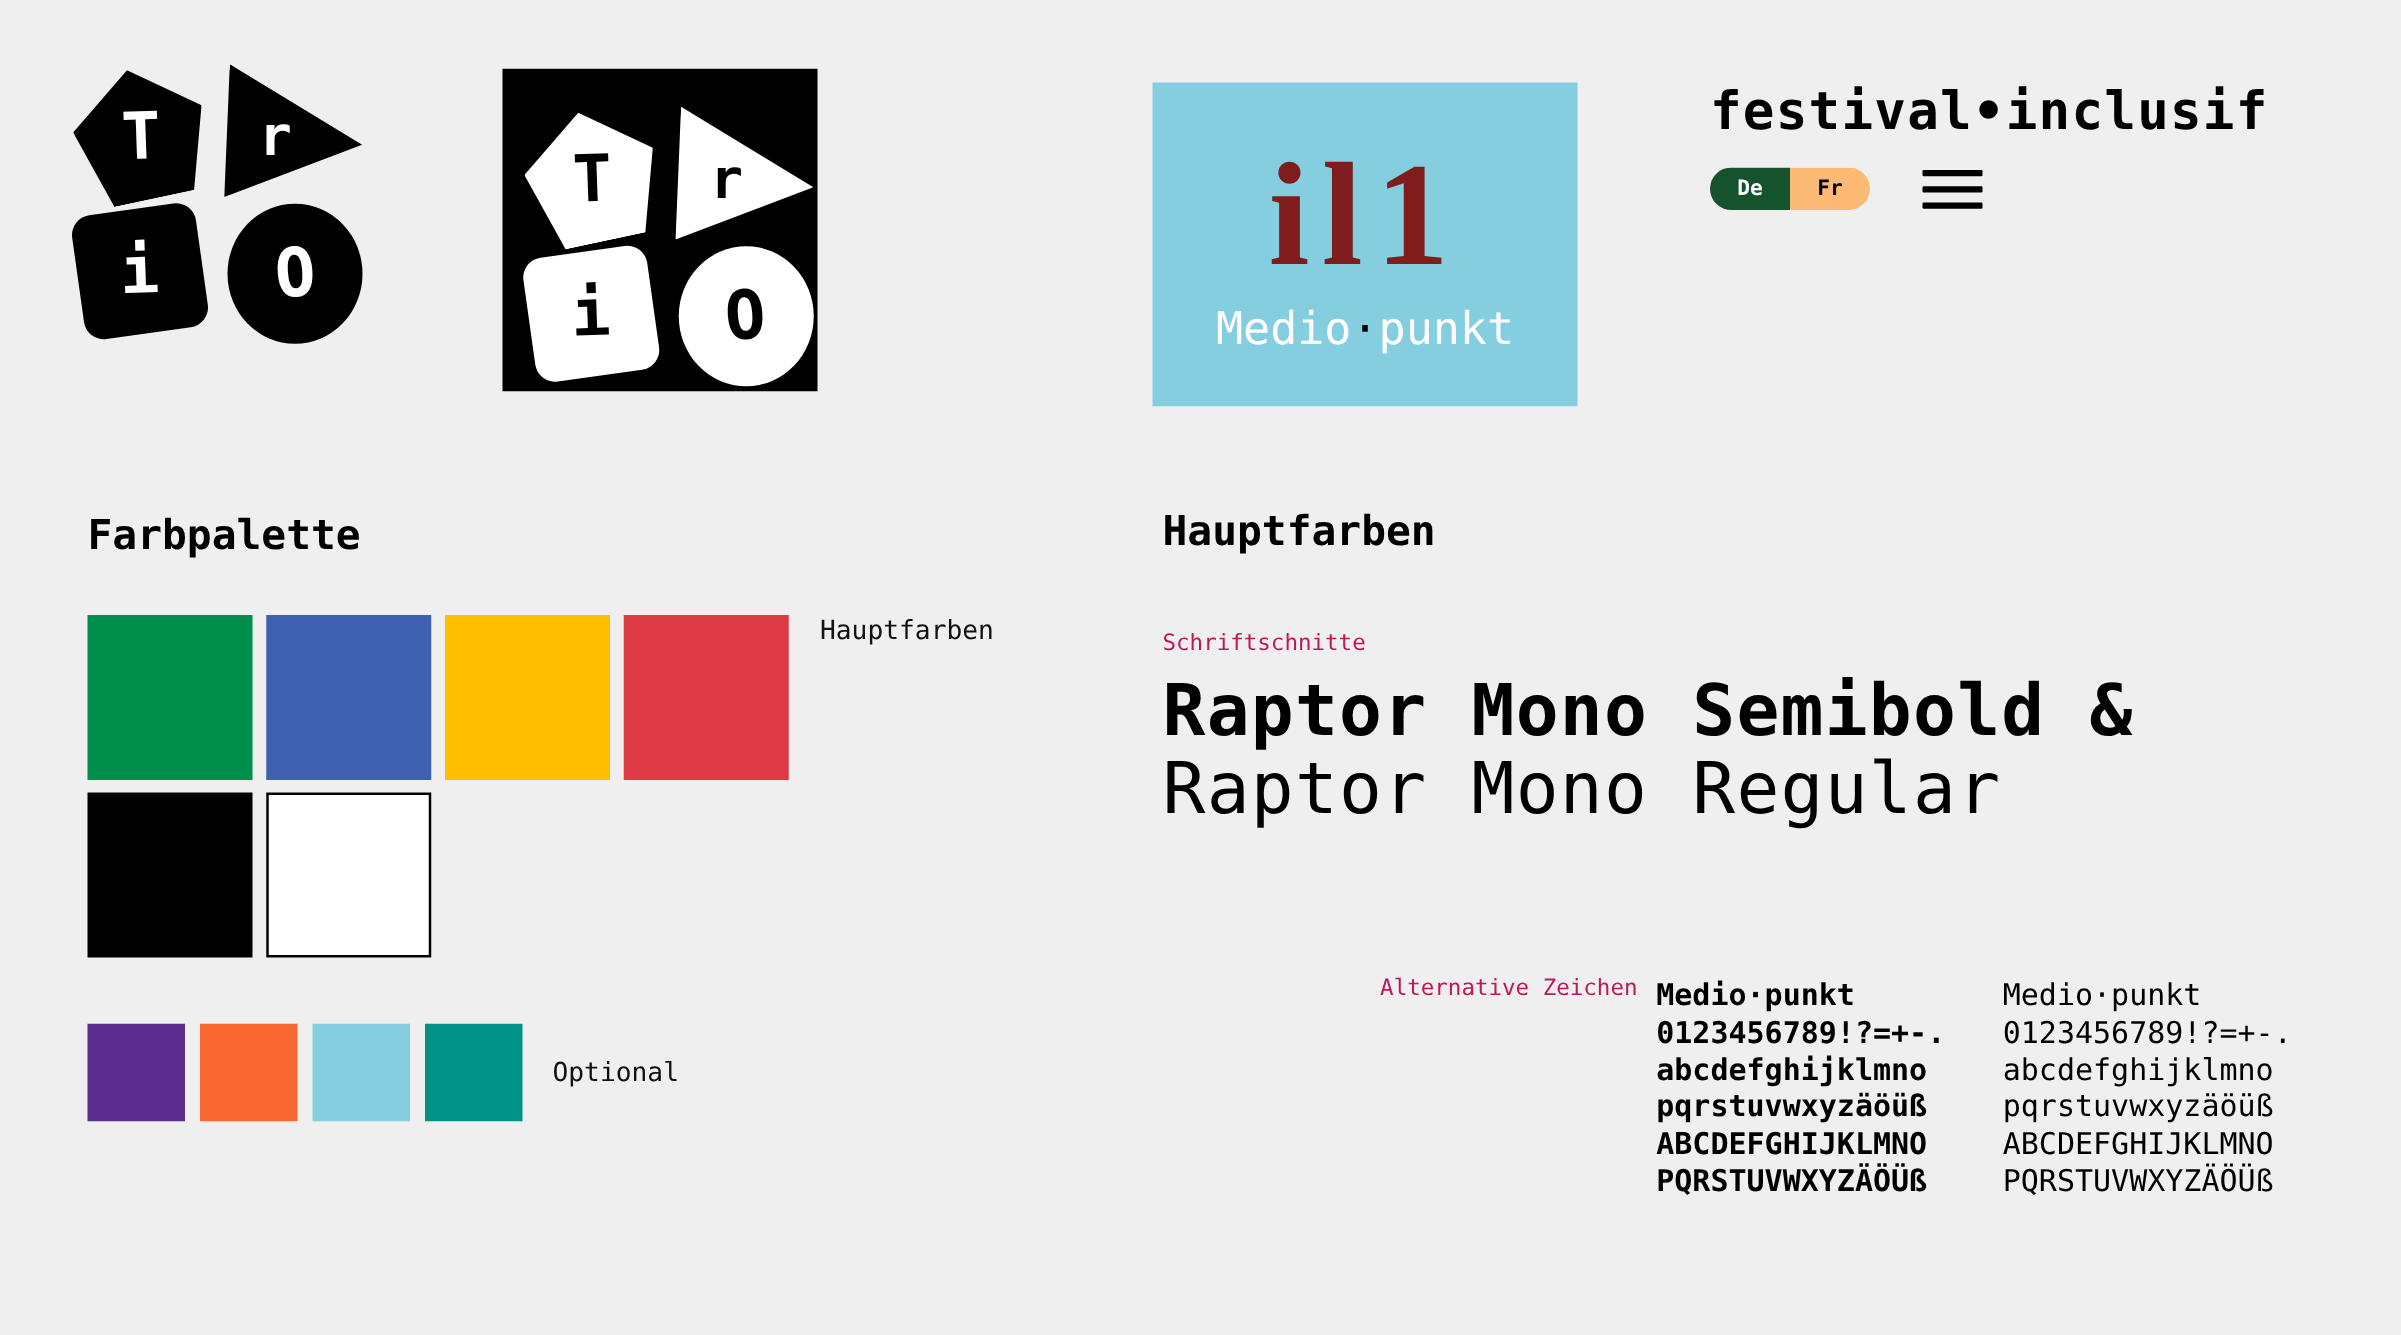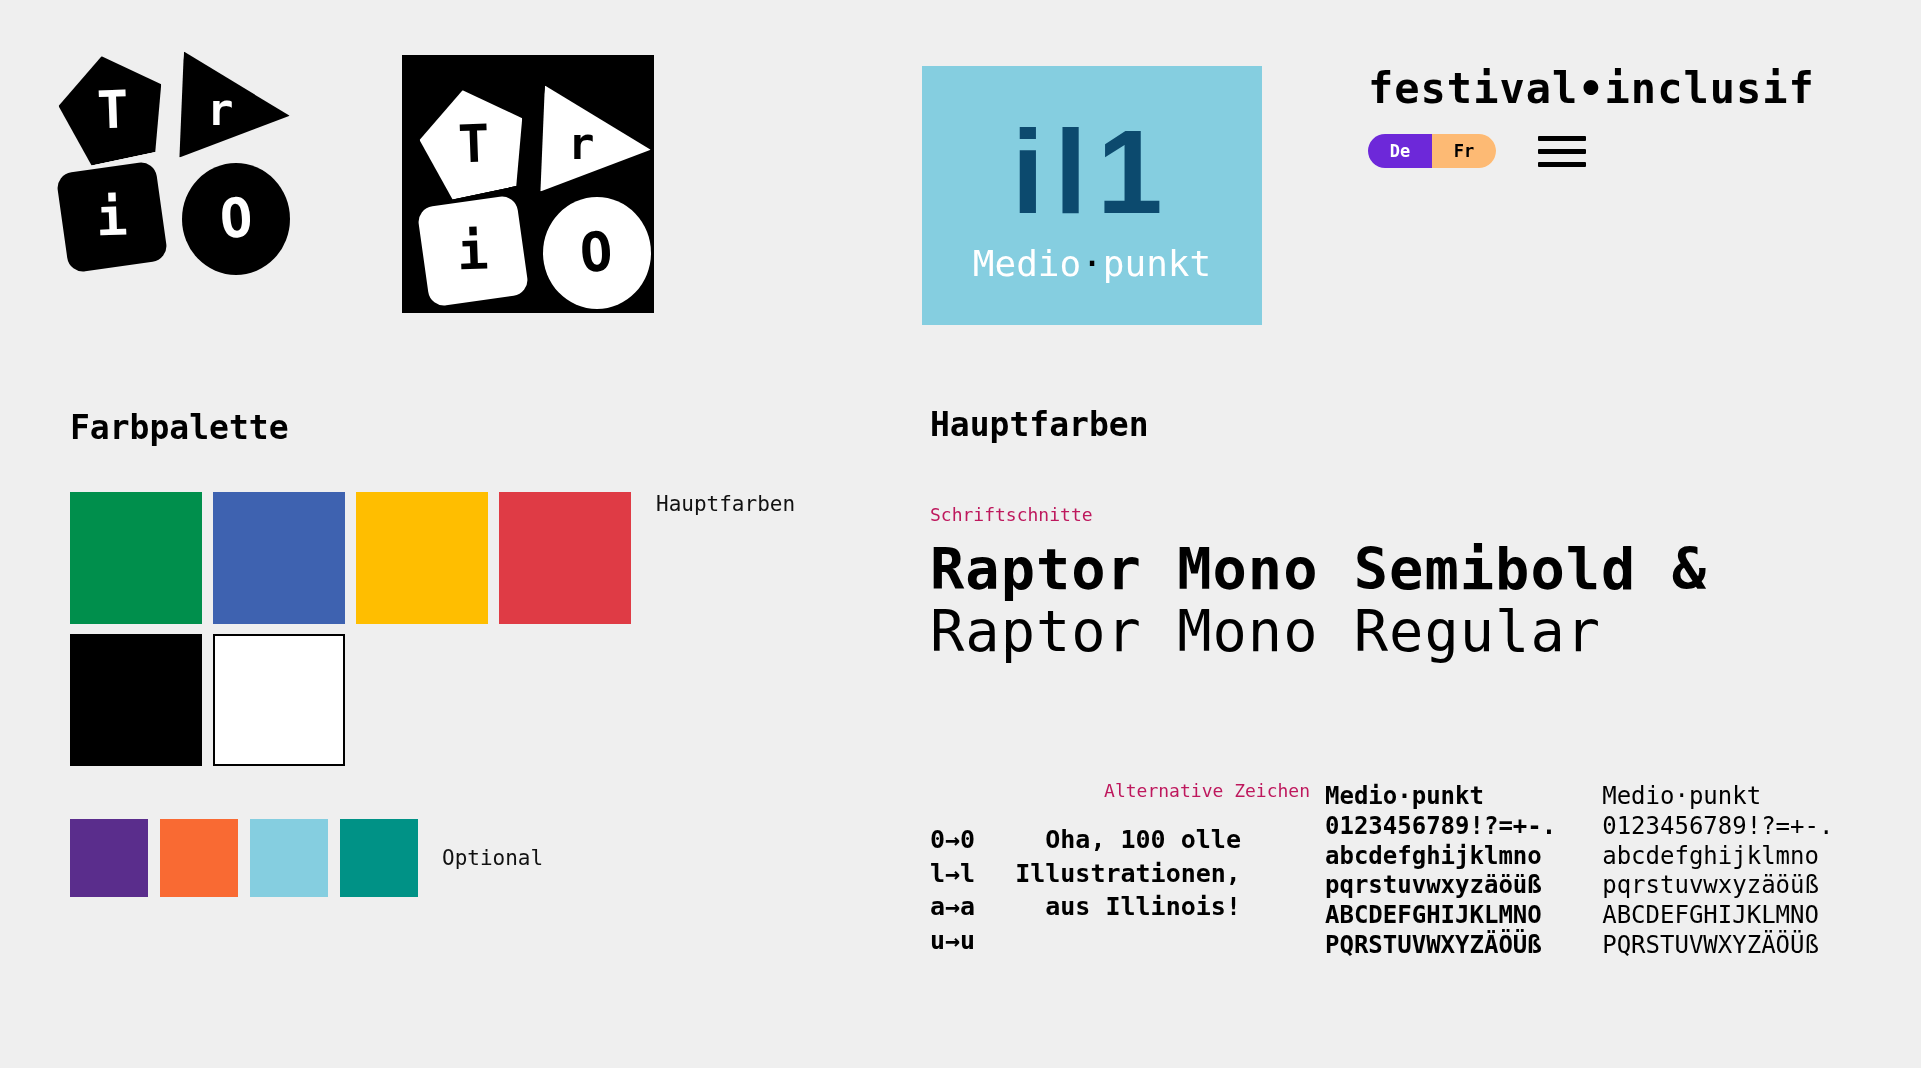--- a/index.html
+++ b/index.html
@@ -80,26 +80,26 @@
   
   .medio-card {
     position: absolute;
     left: 922px; top: 66px;
     width: 340px; height: 259px;
     background: #85cee0;
     display: flex; flex-direction: column;
     align-items: center; justify-content: center;
   }
   .medio-il1 {
-    font-family: Liberation Sans, sans-serif;
+    font-family: Liberation Serif, serif;
     font-weight: bold;
     font-size: 118px;
     letter-spacing: 10px;
     line-height: 1;
-    color: #0c4a6e;
+    color: #7f1d1d;
     margin-top: 6px;
   }
   .medio-word {
     margin-top: 12px;
     font-family: "DejaVu Sans Mono", "Liberation Mono", monospace;
     font-size: 36px;
     color: #ffffff;
     letter-spacing: 0px;
     white-space: nowrap;
   }
@@ -128,21 +128,21 @@
   .lang-opt {
     display: flex; align-items: center; justify-content: center;
     min-width: 46px;
     padding: 0 9px;
     font-family: "DejaVu Sans Mono", "Liberation Mono", monospace;
     font-weight: bold;
     font-size: 17px;
     cursor: pointer;
     user-select: none;
   }
-  .lang-opt.active { background: #6d28d9; color: #fff; }
+  .lang-opt.active { background: #14532d; color: #fff; }
   .lang-opt.inactive { background: #fdba74; color: #000; }
 
   .hamburger { width: 48px; display: flex; flex-direction: column; gap: 8px; cursor: pointer; }
   .hamburger span { display: block; height: 5px; background: #000; border-radius: 1px; }
 
   
   .sec-heading {
     font-family: "DejaVu Sans Mono", "Liberation Mono", monospace;
     font-weight: bold;
     font-size: 33px;
@@ -318,29 +318,20 @@
   <div class="typo-sec">
     <div class="sec-heading">Hauptfarben</div>
     <div class="sub-label typo-sublabel">Schriftschnitte</div>
     <div class="typo-specimen-bold">Raptor Mono Semibold &amp;</div>
     <div class="typo-specimen-reg">Raptor Mono Regular</div>
   </div>
 
   <div class="alt-area">
     <div class="alt-col">
       <div class="sub-label">Alternative Zeichen</div>
-      <div class="alt-grid">
-        <div class="alt-pairs">0→0
-l→l
-a→a
-u→u</div>
-        <div class="alt-sample">Oha, 100 olle
-Illustrationen,
-aus Illinois!</div>
-      </div>
     </div>
   </div>
 
   <div class="charsets">
     <div class="charset-col bold">Medio·punkt
 0123456789!?=+-.
 abcdefghijklmno
 pqrstuvwxyzäöüß
 ABCDEFGHIJKLMNO
 PQRSTUVWXYZÄÖÜß</div>

